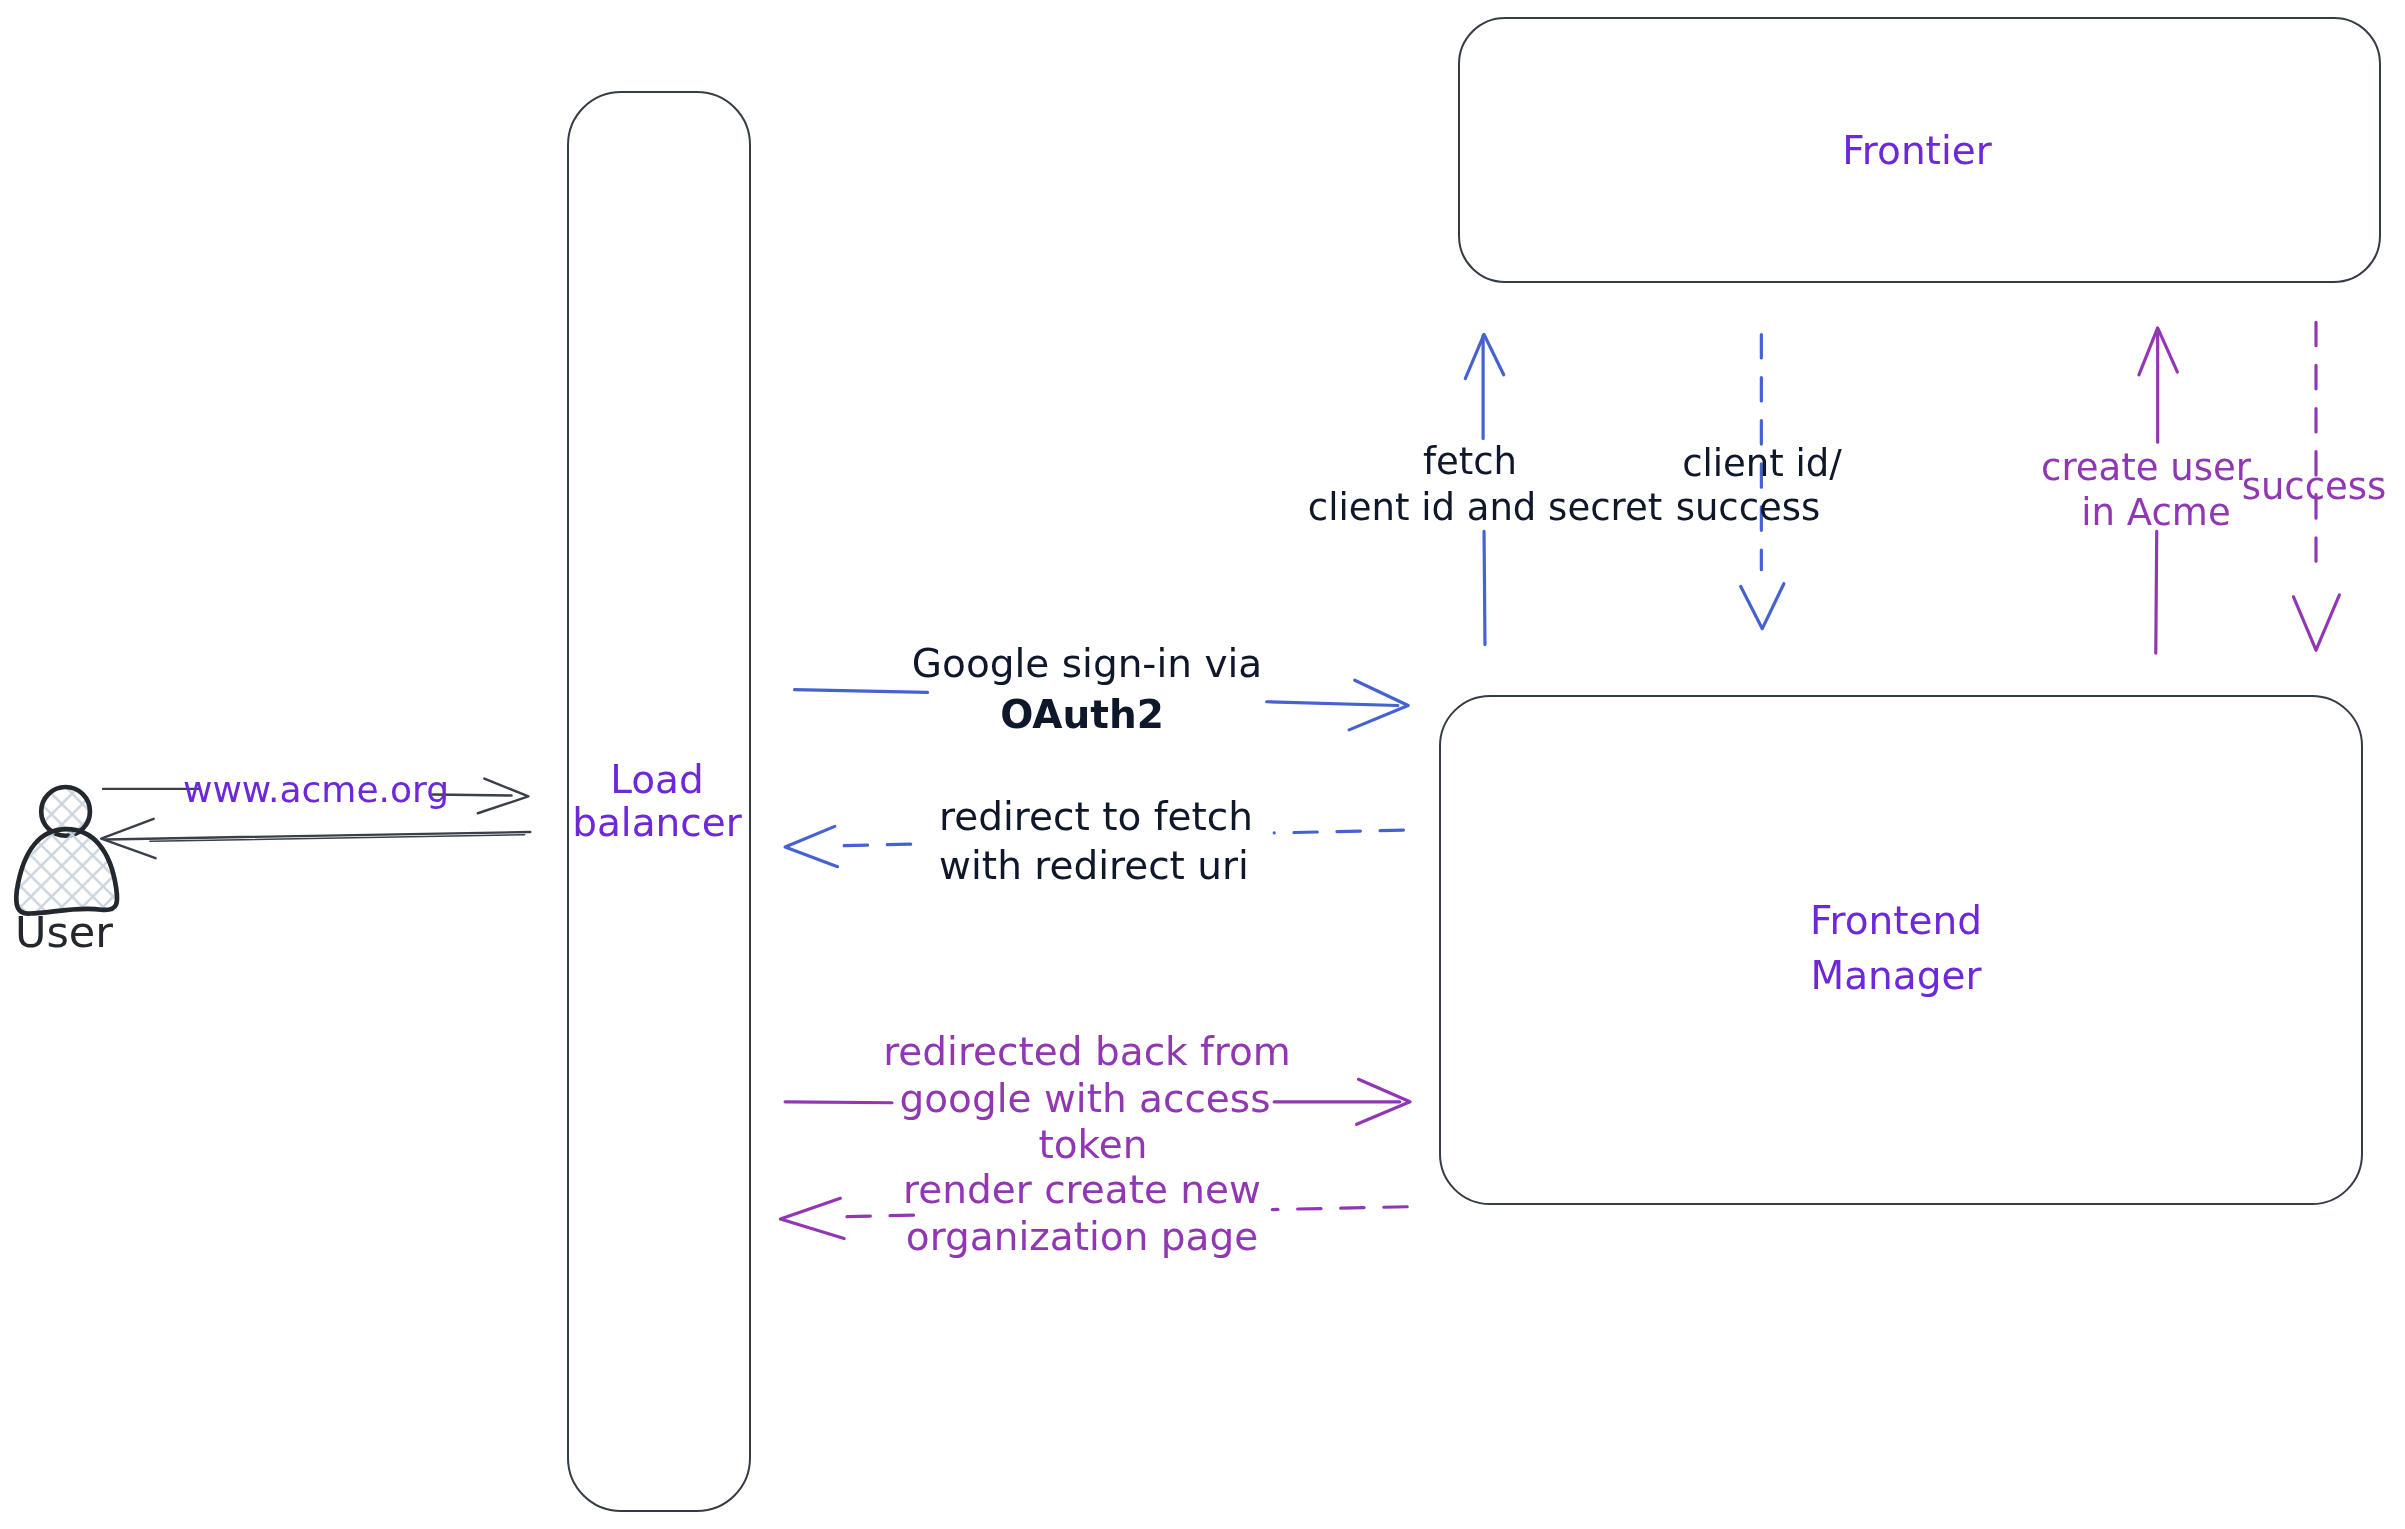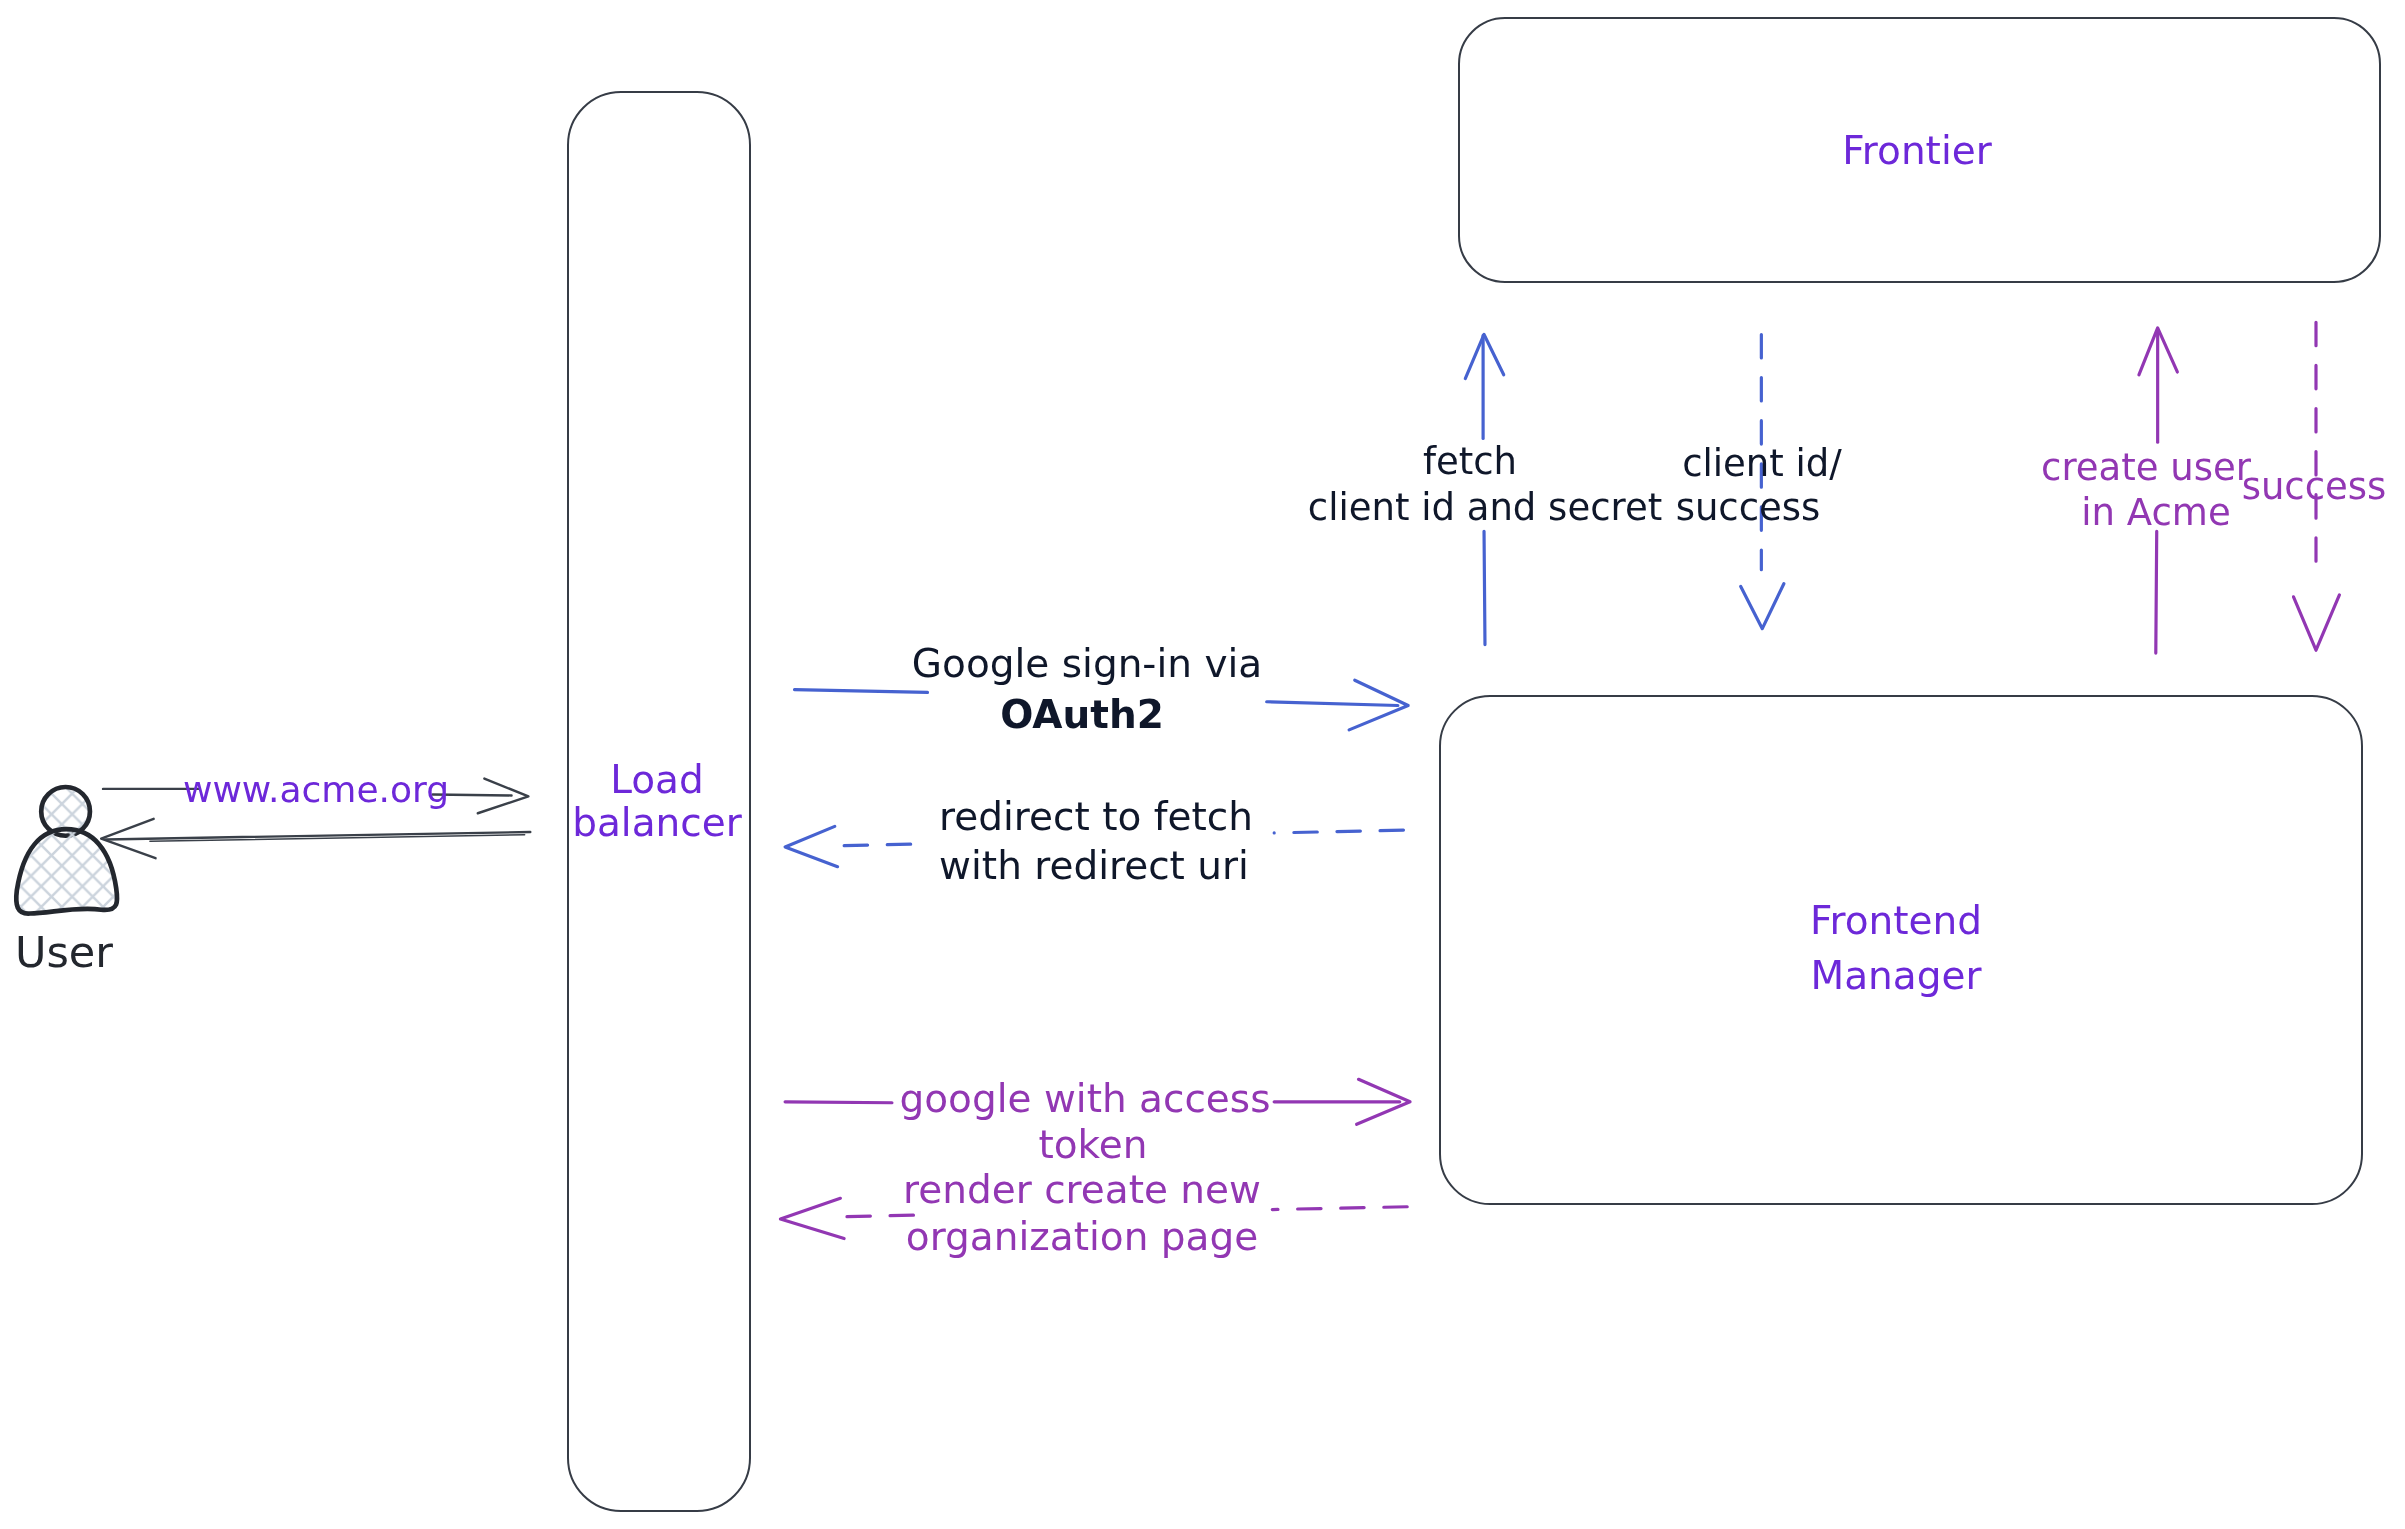--- a/index.html
+++ b/index.html
@@ -119,34 +119,35 @@
     <g stroke="#9237b3" stroke-width="3.4" fill="none" stroke-linecap="round" stroke-linejoin="round">
       <path d="M2472,344 L2472,620" stroke-dasharray="25 21"></path>
       <polyline points="2448,637 2472,694 2497,635"></polyline>
     </g>
   </svg>
 
   <div class="node-box" style="left:567px; top:91px; width:184px; height:1421px; border-radius:54px;"></div>
   <div class="node-box" style="left:1458px; top:17px; width:923px; height:266px; border-radius:47px;"></div>
   <div class="node-box" style="left:1439px; top:695px; width:924px; height:510px; border-radius:51px;"></div>
 
-  <div class="lbl dark" style="left:64px; top:952px; font-size:43px;">User</div>
+  <div class="lbl dark" style="left:64px; top:932px; font-size:43px;">User</div>
   <div class="lbl ink" style="left:657px; top:779px;">Load</div>
   <div class="lbl ink" style="left:657px; top:822px;">balancer</div>
   <div class="lbl ink" style="left:1917px; top:150px;">Frontier</div>
   <div class="lbl ink" style="left:1896px; top:920px;">Frontend</div>
   <div class="lbl ink" style="left:1896px; top:975px;">Manager</div>
 
   <div class="lbl ink" style="left:316px; top:790px; font-size:36px;">www.acme.org</div>
 
   <div class="lbl blue" style="left:1087px; top:663px;">Google sign-in via</div>
   <div class="lbl blue" style="left:1082px; top:714px;font-weight:bold;">OAuth2</div>
   <div class="lbl blue" style="left:1096px; top:816px;">redirect to fetch</div>
   <div class="lbl blue" style="left:1094px; top:865px;">with redirect uri</div>
 
+  <div class="lbl purple" style="left:1087px; top:1051px;">redirected back from</div>
   <div class="lbl purple" style="left:1085px; top:1098px;">google with access</div>
   <div class="lbl purple" style="left:1093px; top:1144px;">token</div>
   <div class="lbl purple" style="left:1082px; top:1189px;">render create new</div>
   <div class="lbl purple" style="left:1082px; top:1236px;">organization page</div>
 
   <div class="lbl blue small" style="left:1470px; top:461px;">fetch</div>
   <div class="lbl blue small" style="left:1485px; top:507px;">client id and secret</div>
   <div class="lbl blue small" style="left:1762px; top:463px;">client id/</div>
   <div class="lbl blue small" style="left:1748px; top:507px;">success</div>
 

